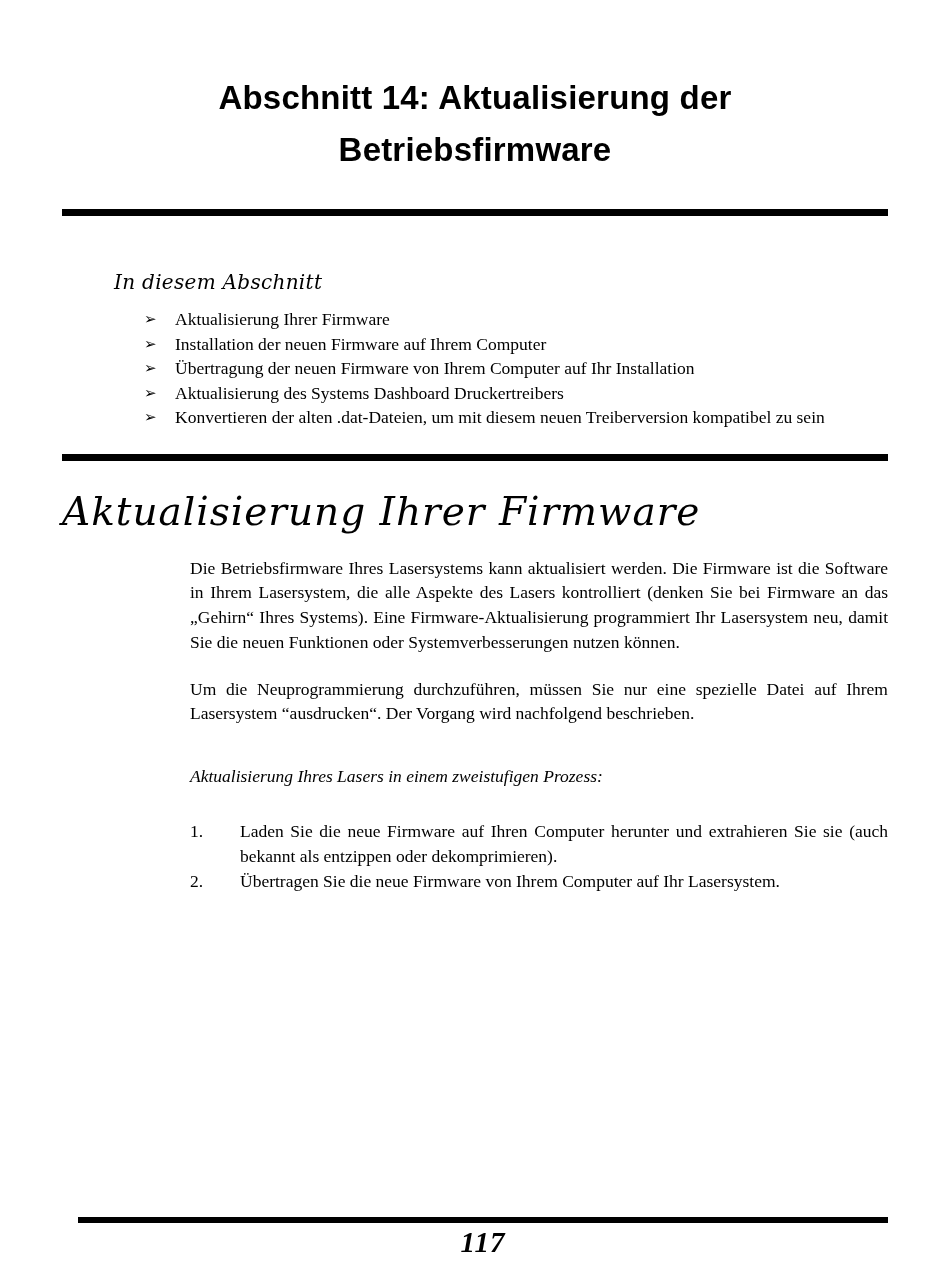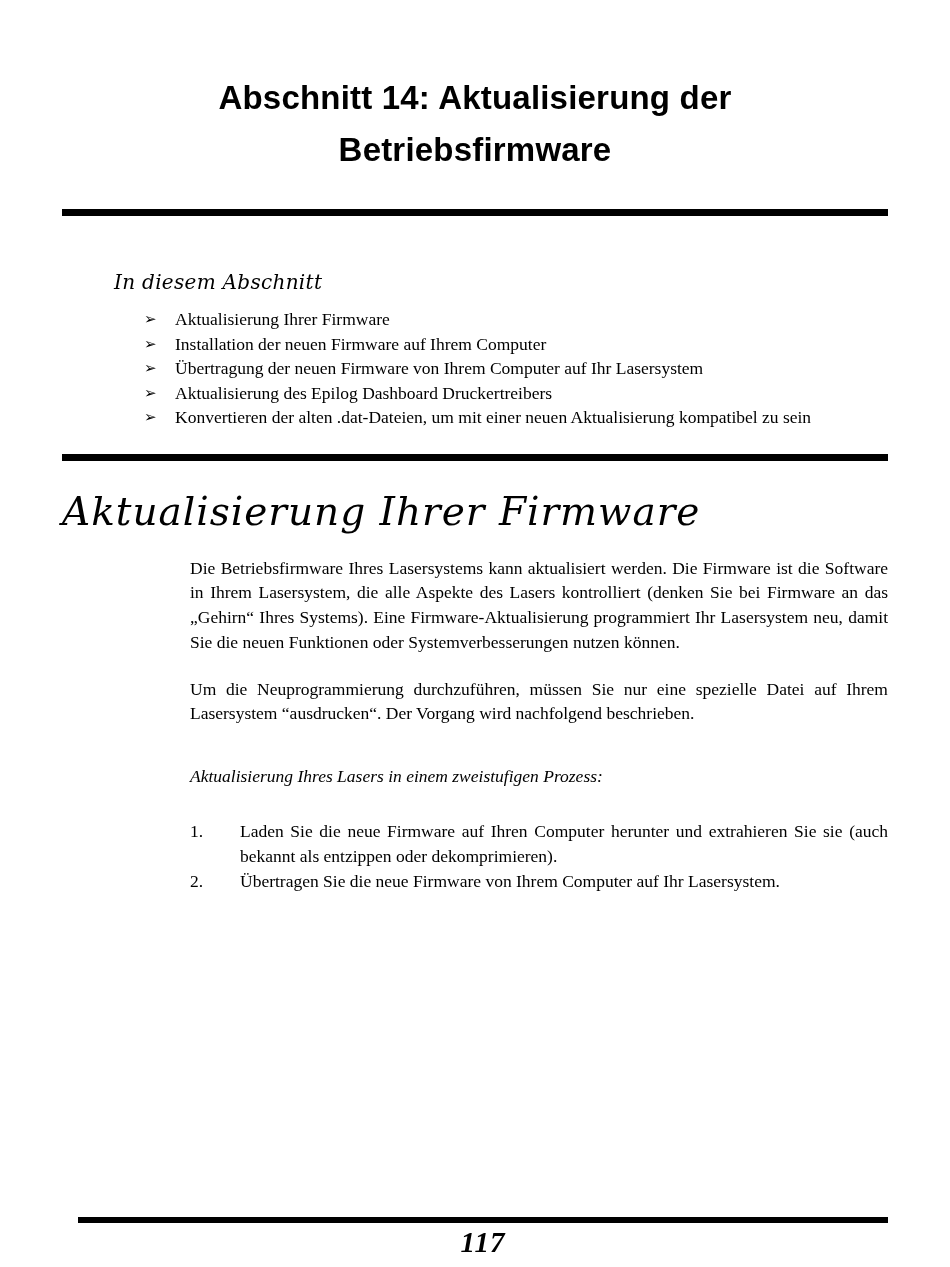--- a/index.html
+++ b/index.html
@@ -121,29 +121,29 @@
       <div class="bullet-item">
         <span class="bullet-marker">➢</span>
         <span class="bullet-text">Aktualisierung Ihrer Firmware</span>
       </div>
       <div class="bullet-item">
         <span class="bullet-marker">➢</span>
         <span class="bullet-text">Installation der neuen Firmware auf Ihrem Computer</span>
       </div>
       <div class="bullet-item">
         <span class="bullet-marker">➢</span>
-        <span class="bullet-text">Übertragung der neuen Firmware von Ihrem Computer auf Ihr Lasersystem</span>
+        <span class="bullet-text">Übertragung der neuen Firmware von Ihrem Computer auf Ihr Installation</span>
       </div>
       <div class="bullet-item">
         <span class="bullet-marker">➢</span>
-        <span class="bullet-text">Aktualisierung des Epilog Dashboard Druckertreibers</span>
+        <span class="bullet-text">Aktualisierung des Systems Dashboard Druckertreibers</span>
       </div>
       <div class="bullet-item">
         <span class="bullet-marker">➢</span>
-        <span class="bullet-text">Konvertieren der alten .dat-Dateien, um mit einer neuen Aktualisierung kompatibel zu sein</span>
+        <span class="bullet-text">Konvertieren der alten .dat-Dateien, um mit diesem neuen Treiberversion kompatibel zu sein</span>
       </div>
     </div>
   </div>
 
   <hr class="rule rule-mid">
 
   <h2 class="main-heading">Aktualisierung Ihrer Firmware</h2>
 
   <div class="body-block">
     <p class="para">Die Betriebsfirmware Ihres Lasersystems kann aktualisiert werden. Die Firmware ist die Software in Ihrem Lasersystem, die alle Aspekte des Lasers kontrolliert (denken Sie bei Firmware an das „Gehirn“ Ihres Systems). Eine Firmware-Aktualisierung programmiert Ihr Lasersystem neu, damit Sie die neuen Funktionen oder Systemverbesserungen nutzen können.</p>

